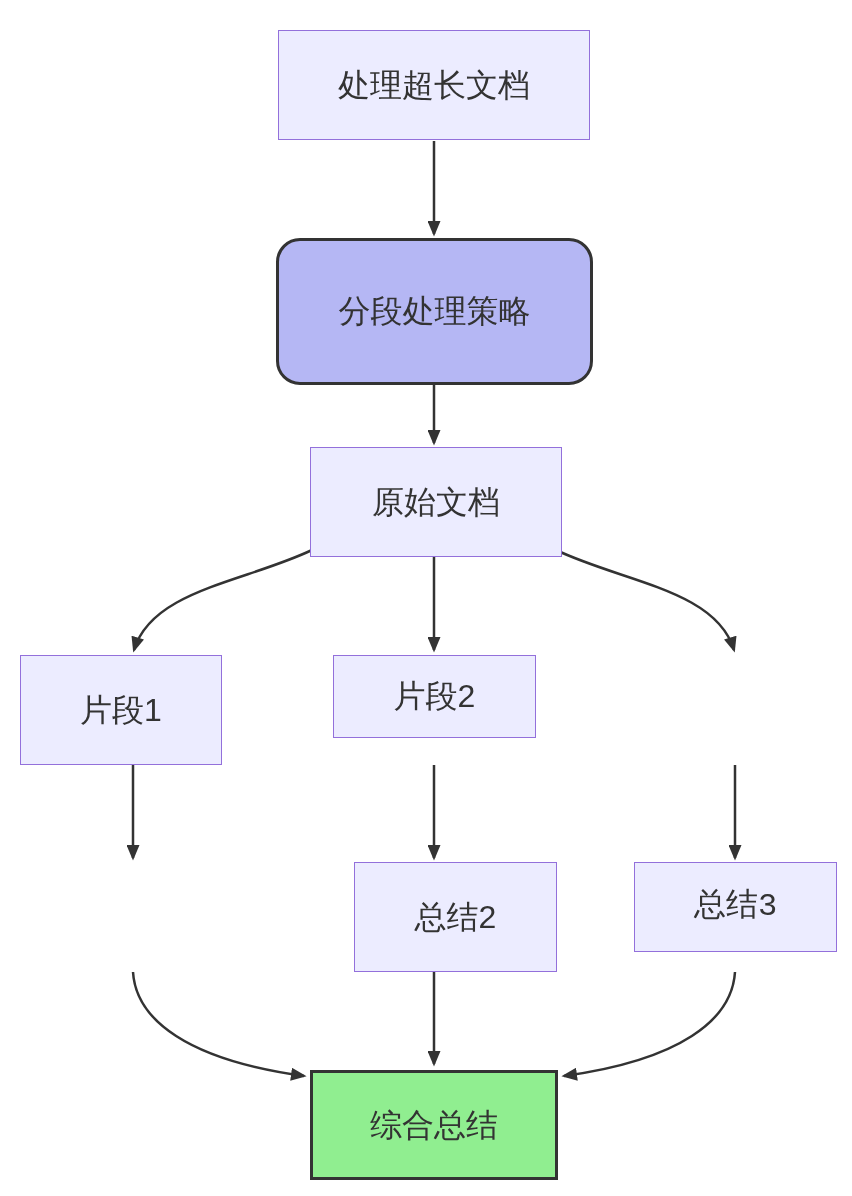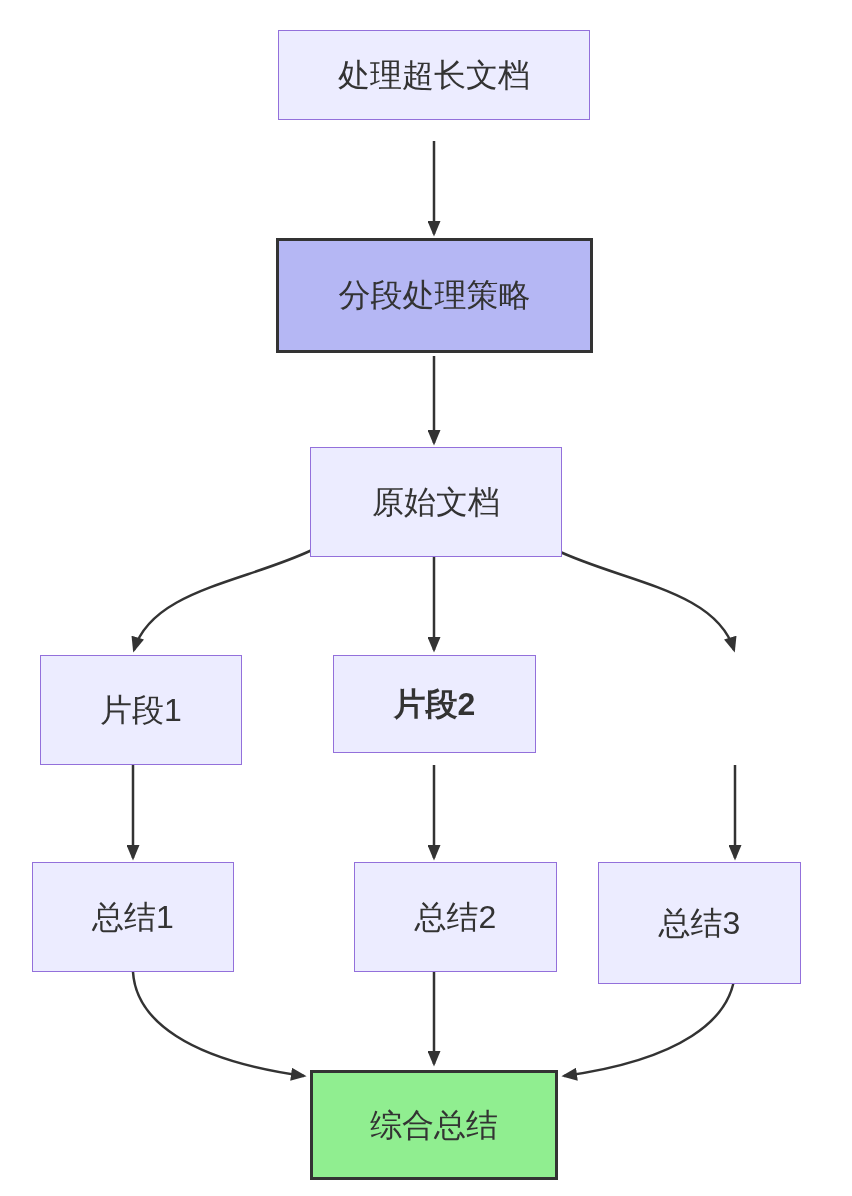--- a/index.html
+++ b/index.html
@@ -43,29 +43,29 @@
     text-align: center;
   }
   .node.highlight {
     background: #B5B7F4;
     border: 3.5px solid #333333;
   }
   .node.result {
     background: #90EE90;
     border: 3.5px solid #333333;
   }
-  #node-process-doc   { left: 278px; top: 30px;   width: 312px; height: 90px; }
-  #node-strategy      { left: 276px; top: 238px;  width: 317px; height: 115px; }
+  #node-process-doc   { left: 278px; top: 30px;   width: 312px; height: 110px; }
+  #node-strategy      { left: 276px; top: 238px;  width: 317px; height: 147px; border-radius: 24px; }
   #node-original-doc  { left: 310px; top: 447px;  width: 252px; height: 110px; }
-  #node-chunk-1       { left: 40px;  top: 655px;  width: 202px; height: 110px; }
-  #node-chunk-2       { left: 333px; top: 655px;  width: 203px; height: 98px; font-weight: bold; }
+  #node-chunk-1       { left: 20px;  top: 655px;  width: 202px; height: 110px; }
+  #node-chunk-2       { left: 333px; top: 655px;  width: 203px; height: 83px; }
   #node-chunk-3       { left: 634px; top: 655px;  width: 203px; height: 110px; }
   #node-summary-1     { left: 32px;  top: 862px;  width: 202px; height: 110px; }
   #node-summary-2     { left: 333px; top: 862px;  width: 203px; height: 110px; margin-left: 21px; }
-  #node-summary-3     { left: 598px; top: 862px;  width: 203px; height: 122px; }
+  #node-summary-3     { left: 634px; top: 862px;  width: 203px; height: 90px; font-family: Liberation Mono, monospace; }
   #node-final-summary { left: 310px; top: 1070px; width: 248px; height: 110px; }
 </style>
 </head>
 <body>
 
 <div class="canvas">
 
   <svg class="edges" viewBox="0 0 852 1196" xmlns="http://www.w3.org/2000/svg">
     <defs>
       <marker id="arrow" viewBox="0 0 12 10" refX="10" refY="5" markerWidth="16" markerHeight="13" markerUnits="userSpaceOnUse" orient="auto">
@@ -99,23 +99,20 @@
 
   <div class="node" id="node-chunk-1">
     <span>片段1</span>
   </div>
 
   <div class="node" id="node-chunk-2">
     <span>片段2</span>
   </div>
 
 
-  <div class="node" id="node-summary-1">
-    <span>总结1</span>
-  </div>
 
   <div class="node" id="node-summary-2">
     <span>总结2</span>
   </div>
 
   <div class="node" id="node-summary-3">
     <span>总结3</span>
   </div>
 
   <div class="node result" id="node-final-summary">

